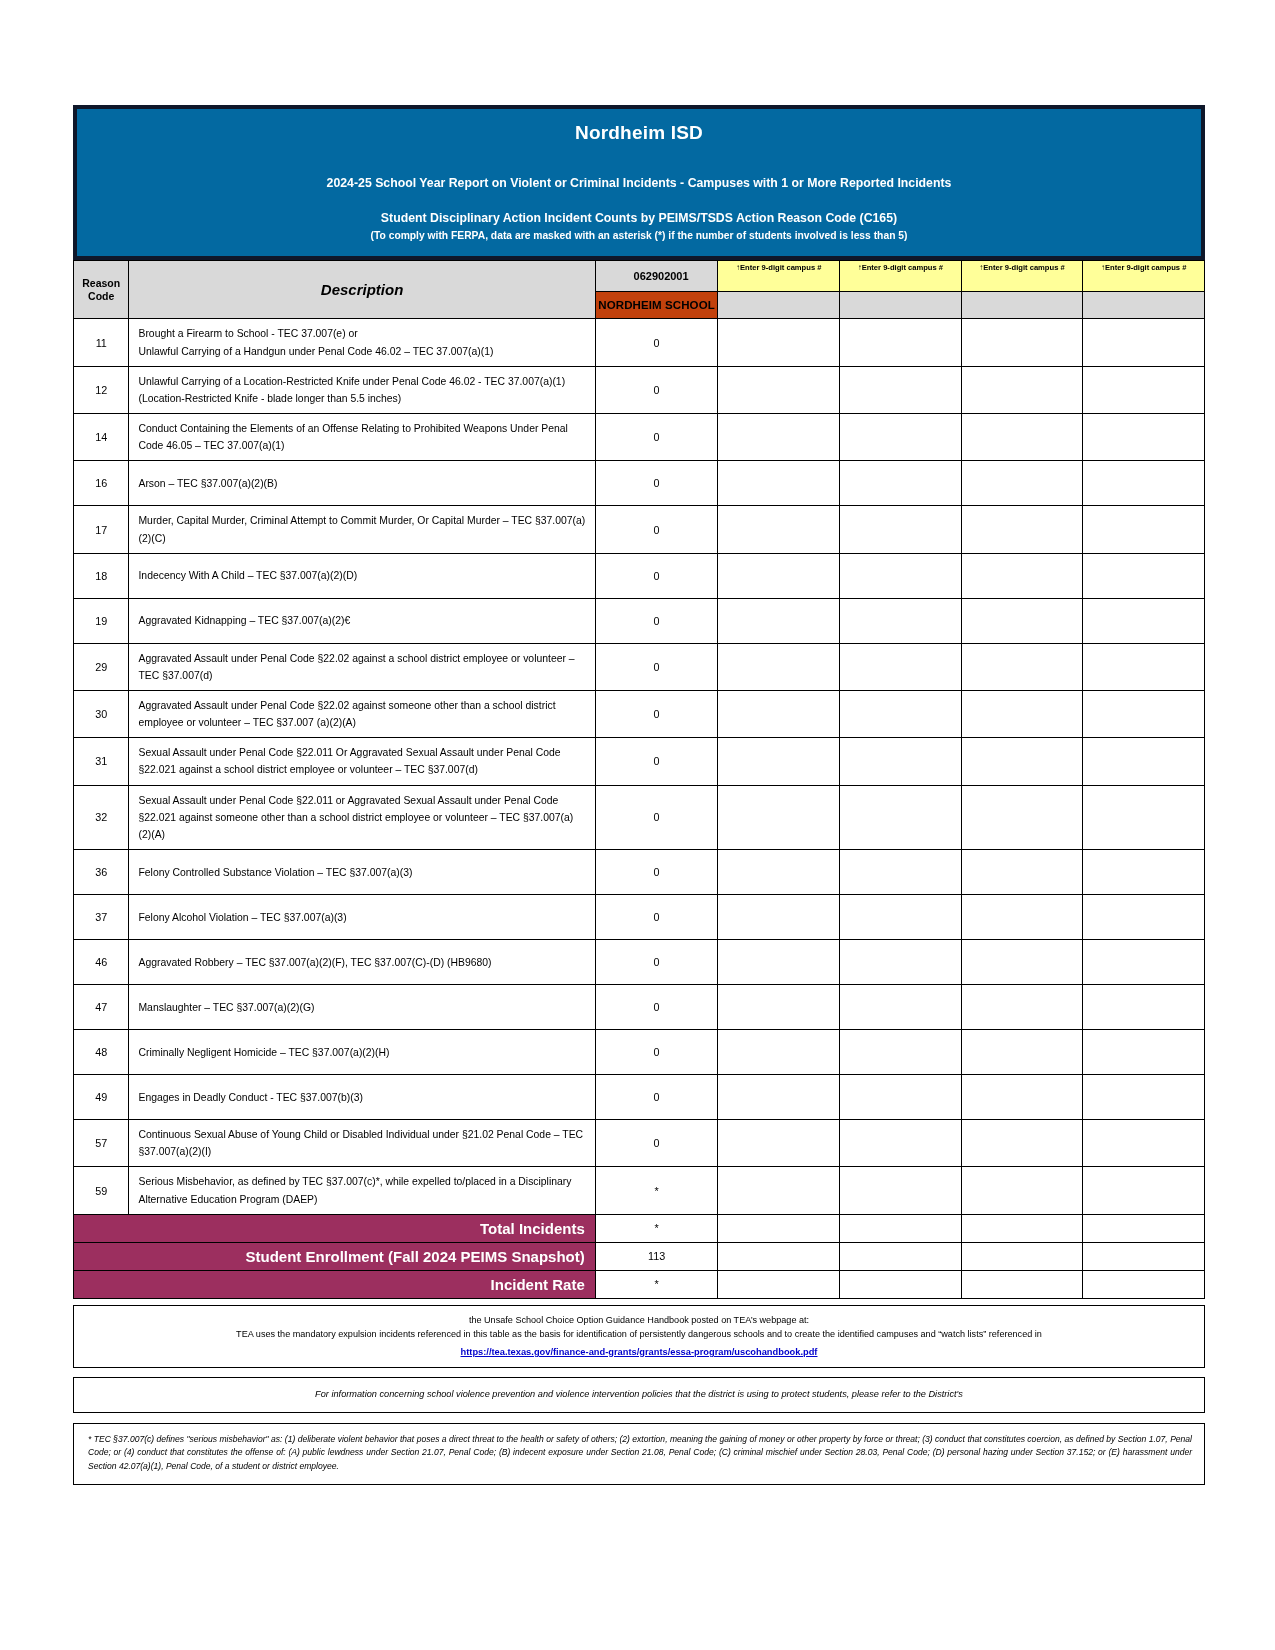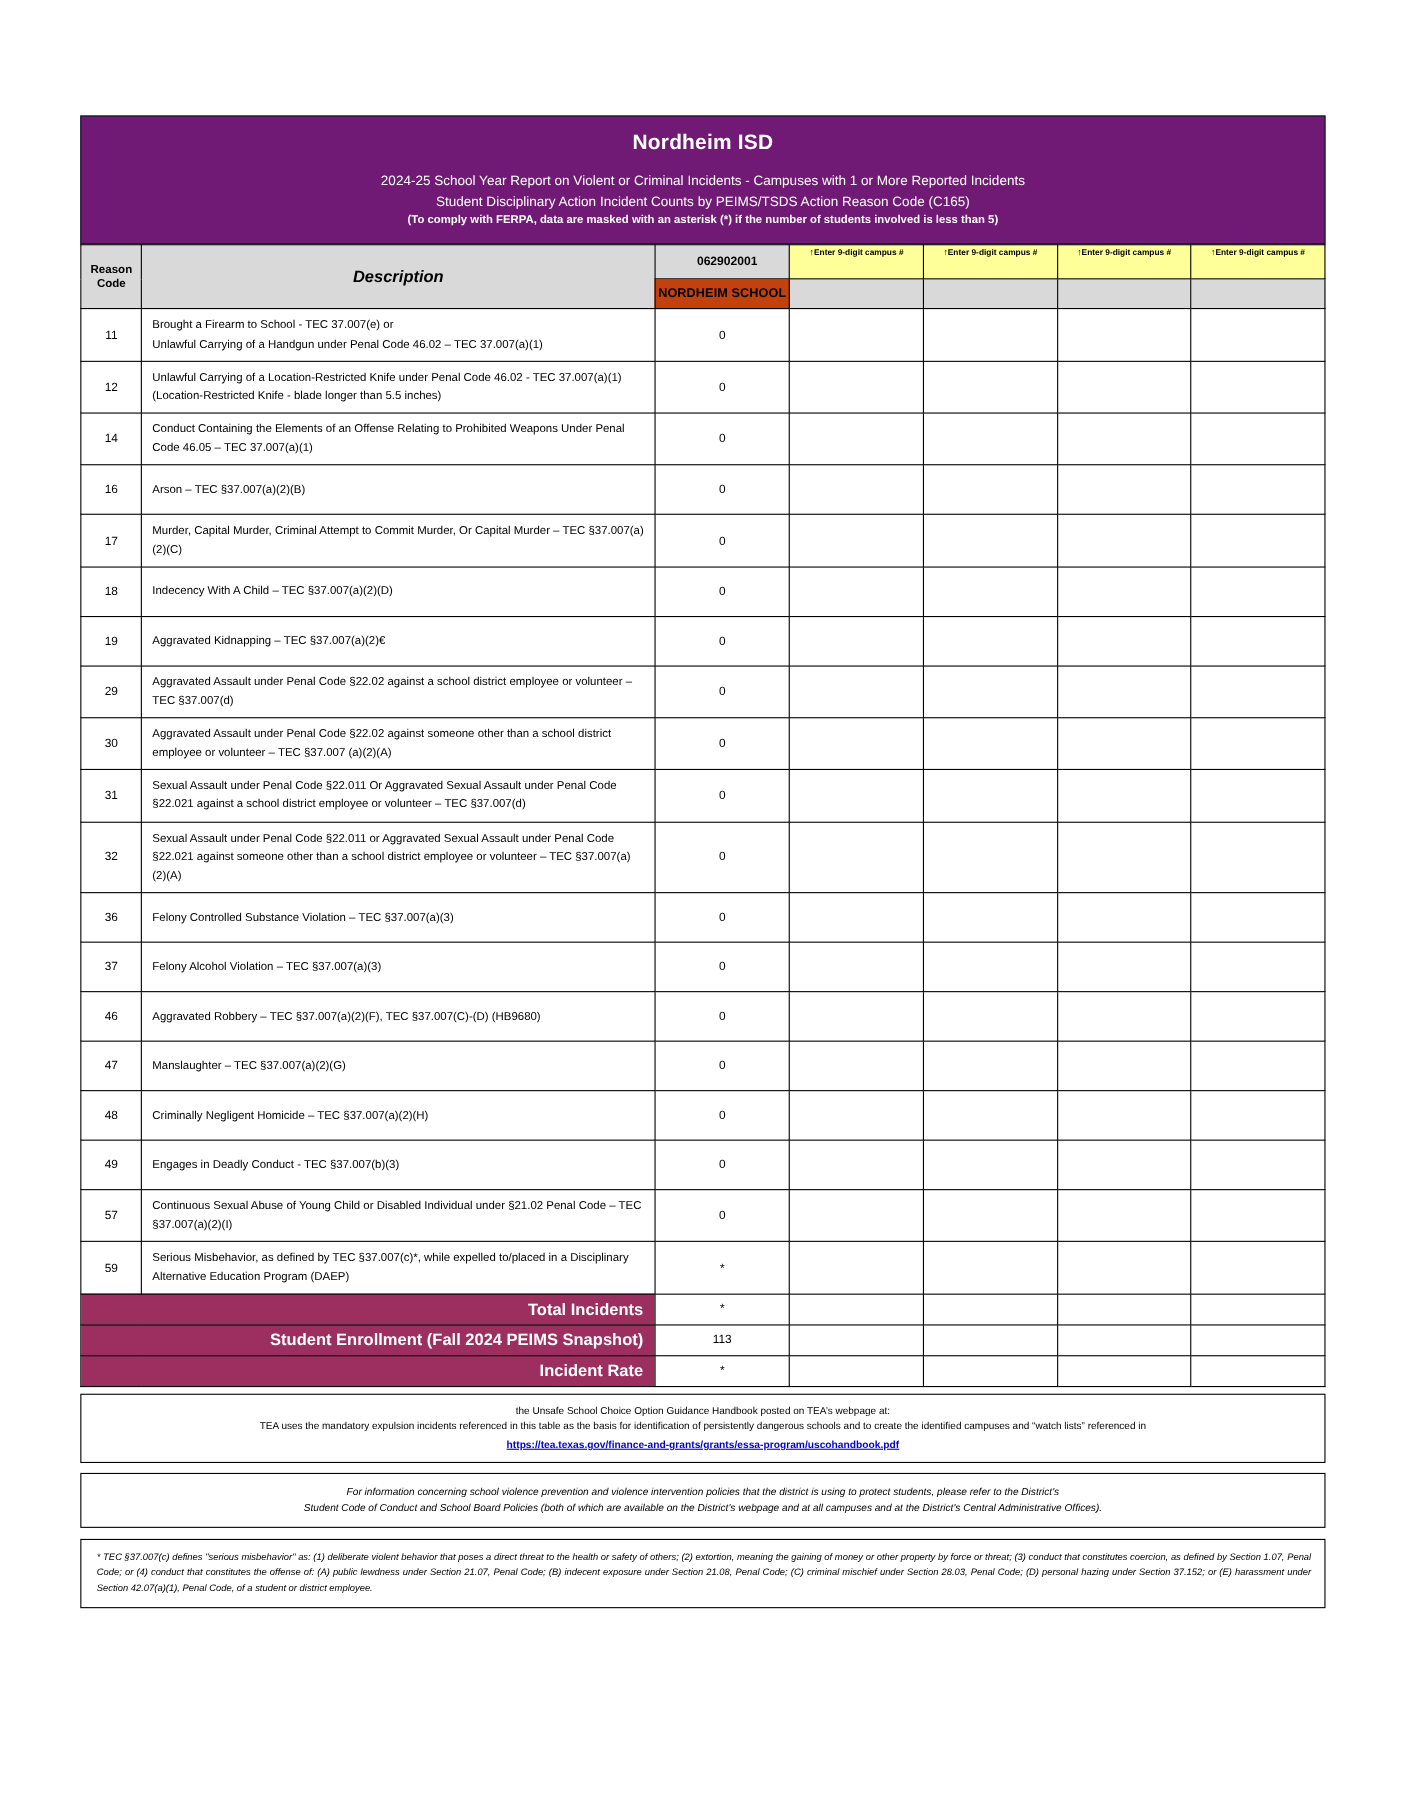--- a/index.html
+++ b/index.html
@@ -17,38 +17,39 @@
   .page {
     width: 1275px;
     min-height: 1650px;
     position: relative;
     box-sizing: border-box;
     padding: 105px 70px 0 73px;
   }
 
   
   .banner {
-    background: #701a75;
+    background: #0369a1;
     color: #ffffff;
     text-align: center;
-    border: 1px solid #0f172a;
+    border: 4px solid #0f172a;
     padding: 11px 10px 10px 10px;
     box-sizing: border-box;
   }
   .banner-title {
     font-size: 19px;
     font-weight: bold;
     letter-spacing: .2px;
     padding: 3px 0 14px 0;
     line-height: 1.1;
   }
   .banner-sub1, .banner-sub2 {
     font-size: 12.3px;
-    font-weight: normal;
+    font-weight: bold;
     line-height: 1.55;
+    margin-top: 16px;
   }
   .banner-note {
     font-size: 10.3px;
     font-weight: bold;
     line-height: 1.6;
     padding-bottom: 2px;
   }
 
   
   table.grid {
@@ -424,20 +425,19 @@
   </table>
 
   <div class="notebox">
     <div class="note-line">the Unsafe School Choice Option Guidance Handbook posted on TEA’s webpage at:</div>
     <div class="note-line">TEA uses the mandatory expulsion incidents referenced in this table as the basis for identification of persistently dangerous schools and to create the identified campuses and “watch lists” referenced in</div>
     <a class="note-link" href="#">https://tea.texas.gov/finance-and-grants/grants/essa-program/uscohandbook.pdf</a>
   </div>
 
   <div class="notebox policy">
     <div class="note-line">For information concerning school violence prevention and violence intervention policies that the district is using to protect students, please refer to the District's</div>
-    <div class="note-line">Student Code of Conduct and School Board Policies (both of which are available on the District's webpage and at all campuses and at the District's Central Administrative Offices).</div>
   </div>
 
   <div class="notebox legal">
     <div class="note-line">*  TEC §37.007(c) defines "serious misbehavior" as: (1) deliberate violent behavior that poses a direct threat to the health or safety of others; (2) extortion, meaning the gaining of money or other property by force or threat; (3) conduct  that constitutes coercion, as defined by Section 1.07, Penal Code; or (4) conduct that constitutes the offense of: (A) public lewdness under Section 21.07, Penal Code; (B) indecent exposure under Section 21.08, Penal Code; (C) criminal mischief under Section 28.03, Penal Code; (D) personal hazing under Section 37.152; or (E) harassment under Section 42.07(a)(1), Penal Code, of a student or district employee.</div>
   </div>
 
 </div>
 
 </body></html>

